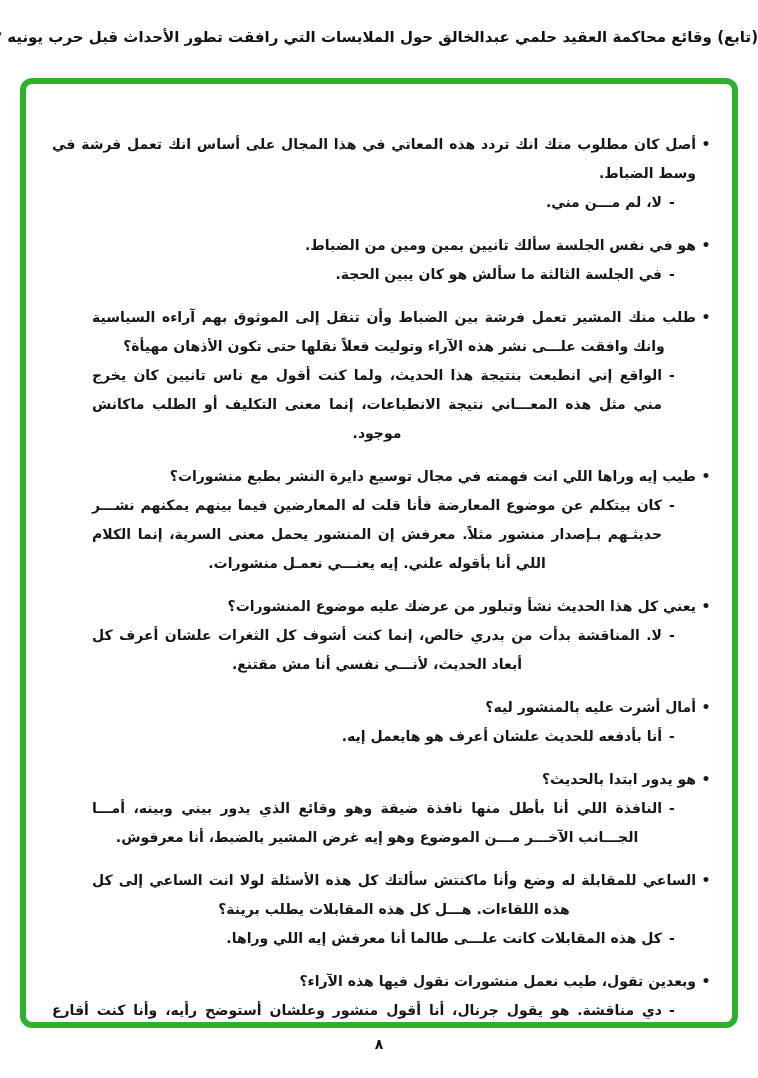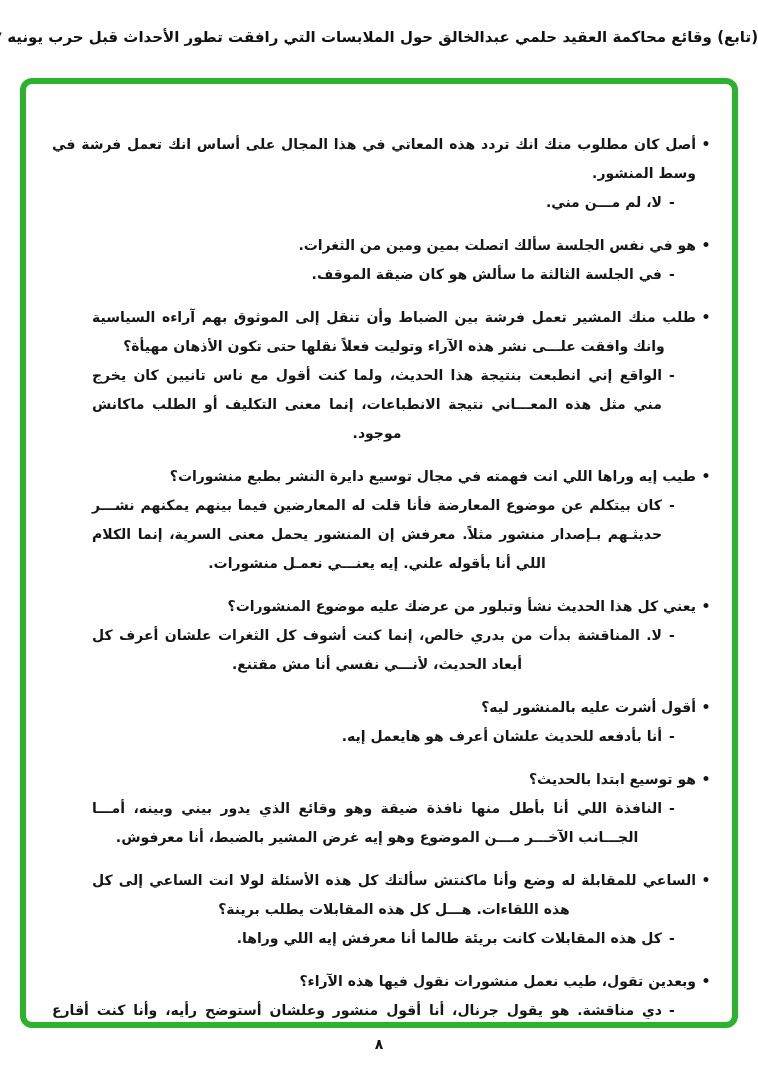--- a/index.html
+++ b/index.html
@@ -82,36 +82,36 @@
 </head>
 <body>
 
 <div class="page-header">(تابع) وقائع محاكمة العقيد حلمي عبدالخالق حول الملابسات التي رافقت تطور الأحداث قبل حرب يونيه ١٩٦٧</div>
 
 <div class="doc-frame" style="border-color: rgb(44, 178, 44);">
   <div class="dialogue">
   <div class="qa-group">
     <div class="item q">
       <span class="marker">•</span>
-      <div class="text">أصل كان مطلوب منك انك تردد هذه المعاتي في هذا المجال على أساس انك تعمل فرشة في وسط المنشور.</div>
+      <div class="text">أصل كان مطلوب منك انك تردد هذه المعاتي في هذا المجال على أساس انك تعمل فرشة في وسط الضباط.</div>
     </div>
     <div class="item a">
       <span class="marker">-</span>
       <div class="text">لا، لم مـــن مني.</div>
     </div>
   </div>
 
   <div class="qa-group">
     <div class="item q">
       <span class="marker">•</span>
-      <div class="text">هو في نفس الجلسة سألك اتصلت بمين ومين من الثغرات.</div>
+      <div class="text">هو في نفس الجلسة سألك تانيين بمين ومين من الضباط.</div>
     </div>
     <div class="item a">
       <span class="marker">-</span>
-      <div class="text">في الجلسة الثالثة ما سألش هو كان ضيقة الموقف.</div>
+      <div class="text">في الجلسة الثالثة ما سألش هو كان يبين الحجة.</div>
     </div>
   </div>
 
   <div class="qa-group">
     <div class="item q">
       <span class="marker">•</span>
       <div class="text last-center">طلب منك المشير تعمل فرشة بين الضباط وأن تنقل إلى الموثوق بهم آراءه السياسية وانك وافقت علـــى نشر هذه الآراء وتوليت فعلاً نقلها حتى تكون الأذهان مهيأة؟</div>
     </div>
     <div class="item a">
       <span class="marker">-</span>
@@ -137,47 +137,47 @@
     </div>
     <div class="item a">
       <span class="marker">-</span>
       <div class="text last-center">لا. المناقشة بدأت من بدري خالص، إنما كنت أشوف كل الثغرات علشان أعرف كل أبعاد الحديث، لأنـــي نفسي أنا مش مقتنع.</div>
     </div>
   </div>
 
   <div class="qa-group">
     <div class="item q">
       <span class="marker">•</span>
-      <div class="text">أقول أشرت عليه بالمنشور ليه؟</div>
+      <div class="text">أمال أشرت عليه بالمنشور ليه؟</div>
     </div>
     <div class="item a">
       <span class="marker">-</span>
       <div class="text">أنا بأدفعه للحديث علشان أعرف هو هايعمل إيه.</div>
     </div>
   </div>
 
   <div class="qa-group">
     <div class="item q">
       <span class="marker">•</span>
-      <div class="text">هو توسيع ابتدا بالحديث؟</div>
+      <div class="text">هو يدور ابتدا بالحديث؟</div>
     </div>
     <div class="item a">
       <span class="marker">-</span>
       <div class="text last-center">النافذة اللي أنا بأطل منها نافذة ضيقة وهو وقائع الذي يدور بيني وبينه، أمـــا الجـــانب الآخـــر مـــن الموضوع وهو إيه غرض المشير بالضبط، أنا معرفوش.</div>
     </div>
   </div>
 
   <div class="qa-group">
     <div class="item q">
       <span class="marker">•</span>
       <div class="text last-center">الساعي للمقابلة له وضع وأنا ماكنتش سألتك كل هذه الأسئلة لولا انت الساعي إلى كل هذه اللقاءات. هـــل كل هذه المقابلات يطلب برينة؟</div>
     </div>
     <div class="item a">
       <span class="marker">-</span>
-      <div class="text">كل هذه المقابلات كانت بريئة طالما أنا معرفش إيه اللي وراها.</div>
+      <div class="text">كل هذه المقابلات كانت علـــى طالما أنا معرفش إيه اللي وراها.</div>
     </div>
   </div>
 
   <div class="qa-group">
     <div class="item q">
       <span class="marker">•</span>
       <div class="text">وبعدين تقول، طيب نعمل منشورات نقول فيها هذه الآراء؟</div>
     </div>
     <div class="item a">
       <span class="marker">-</span>

